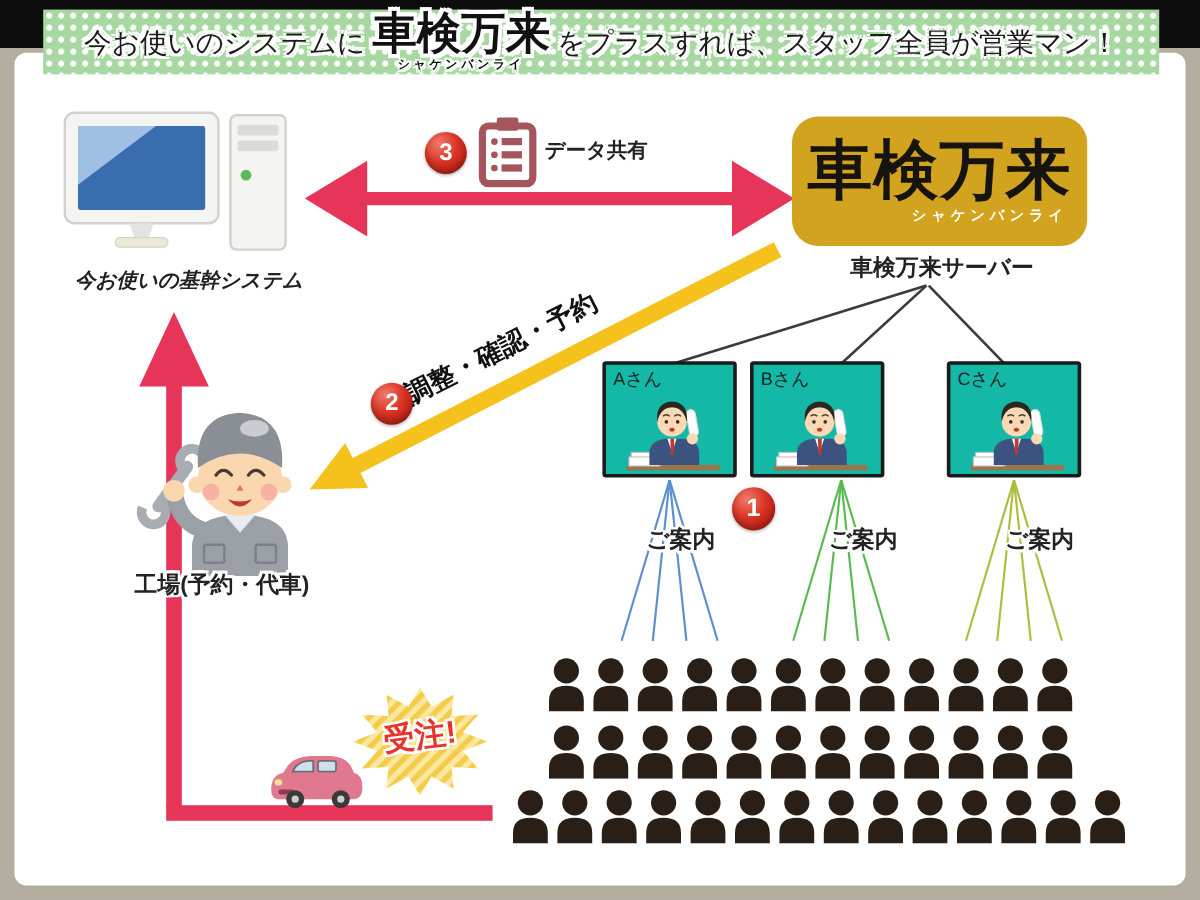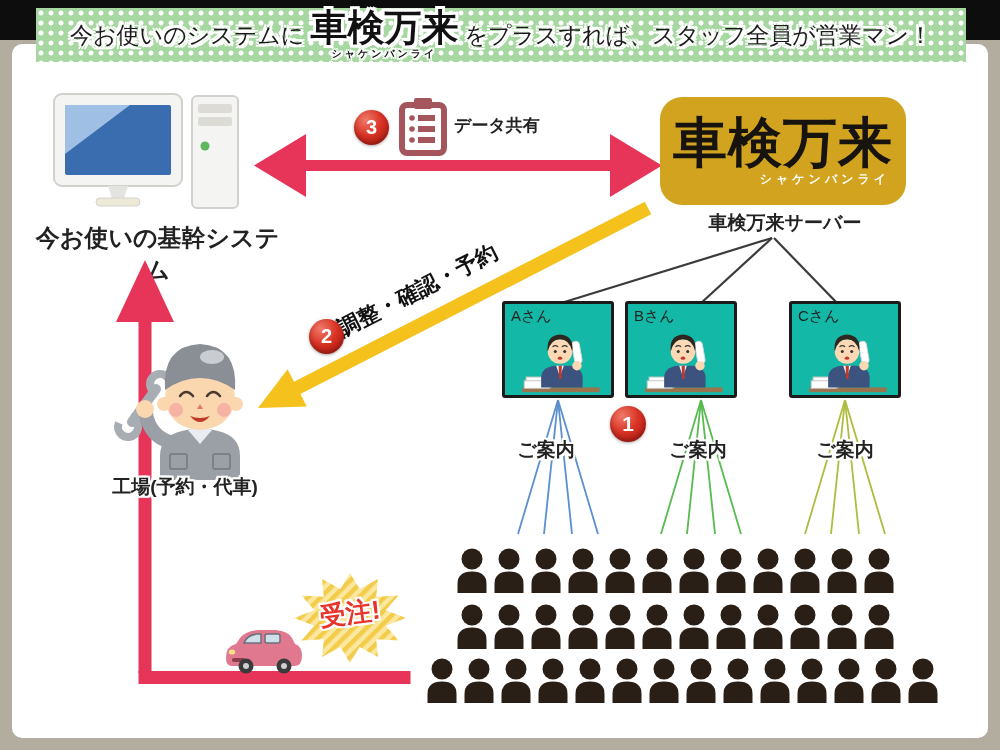--- a/index.html
+++ b/index.html
@@ -36,21 +36,21 @@
   #logo{left:660px;top:97px;width:246px;height:108px;background:#d2a31f;border-radius:22px;
     display:flex;flex-direction:column;align-items:center;justify-content:center;}
   #logo .title{font-size:54px;font-weight:bold;color:#171410;line-height:1;letter-spacing:1px;}
   #logo .ruby{font-size:12px;font-weight:bold;color:#ffffff;letter-spacing:4px;align-self:flex-end;margin:2px 16px 0 0;}
 
   
   .staff-box{width:112px;height:97px;background:#14b8a6;border:3px solid #1a1a1a;border-radius:3px;box-sizing:border-box;}
   .staff-name{position:absolute;left:6px;top:3px;font-size:15px;color:#222;}
   .staff-illu{position:absolute;left:8px;bottom:1px;}
 
-  .guide-label{width:100px;text-align:center;font-size:19px;font-weight:bold;color:#222;}
+  .guide-label{width:100px;text-align:right;font-size:19px;font-weight:bold;color:#222;}
 
   #adjust-label{font-size:22px;font-weight:bold;color:#111;transform:rotate(-27deg);transform-origin:0 100%;white-space:nowrap;}
 
   
   #order-label{width:104px;text-align:center;font-size:26px;font-weight:bold;color:#e7352c;transform:rotate(-7deg);}
 
   
   .crowd-row{position:absolute;display:flex;gap:5px;}
   #customers-label-box{left:548px;top:606px;width:266px;height:43px;background:rgba(255,255,255,0.55);border-radius:6px;
     display:flex;align-items:center;justify-content:center;}
@@ -77,21 +77,21 @@
     <rect x="2" y="2" width="128" height="92" rx="8" fill="#f4f4f2" stroke="#d2d2cc" stroke-width="2"></rect>
     <rect x="13" y="13" width="106" height="70" rx="2" fill="#3a6cb0"></rect>
     <polygon points="13,13 78,13 13,62" fill="#9fc0e4"></polygon>
     <polygon points="56,94 76,94 72,106 60,106" fill="#e3e3df"></polygon>
     <rect x="44" y="106" width="44" height="8" rx="4" fill="#ecead6" stroke="#d5d3cf"></rect>
     <rect x="140" y="4" width="46" height="112" rx="5" fill="#f4f4f2" stroke="#d2d2cc" stroke-width="2"></rect>
     <rect x="146" y="12" width="34" height="9" rx="2" fill="#dddbd5"></rect>
     <rect x="146" y="25" width="34" height="9" rx="2" fill="#dddbd5"></rect>
     <circle cx="153" cy="54" r="4.5" fill="#5cb85c"></circle>
   </svg>
-  <div class="abs plain-label" style="left:25px;top:222px;width:265px;font-size:24px;">今お使いの基幹システム</div>
+  <div class="abs plain-label" style="left:25px;top:222px;width:265px;font-size:17px;font-style:italic;">今お使いの基幹システム</div>
 
   <svg class="abs" style="left:252px;top:126px;" width="412" height="78" viewBox="0 0 412 78">
     <rect x="36" y="34" width="340" height="11" fill="#e73459"></rect>
     <polygon points="2,39.5 54,8 54,71" fill="#e73459"></polygon>
     <polygon points="410,39.5 358,8 358,71" fill="#e73459"></polygon>
   </svg>
   <div class="abs numball" style="left:354px;top:110px;width:35px;height:35px;font-size:20px;">
     <span>3</span>
   </div>
   <svg class="abs" style="left:398px;top:96px;" width="50" height="62" viewBox="0 0 50 62">

